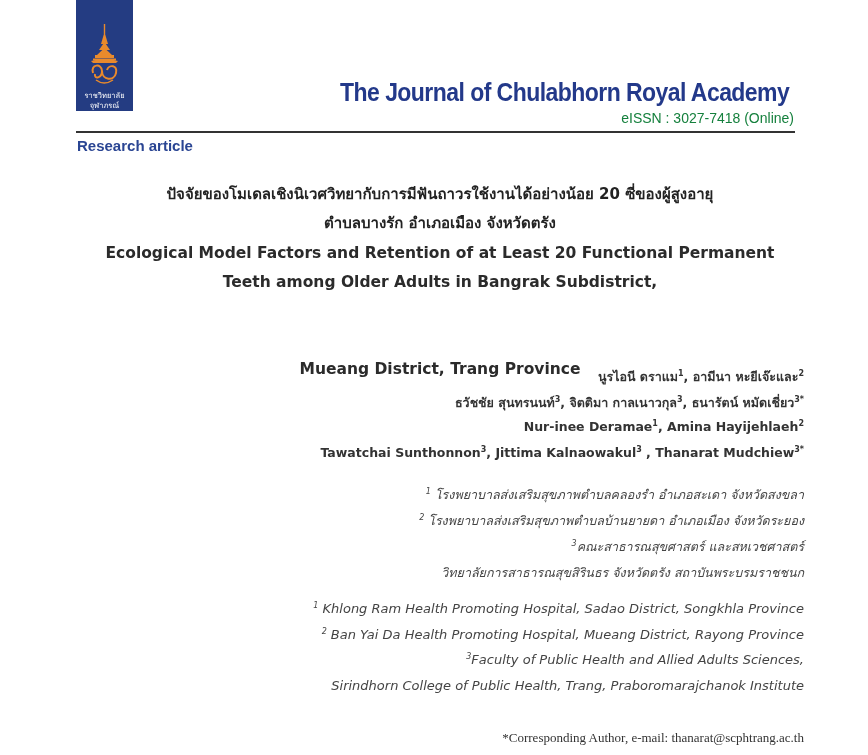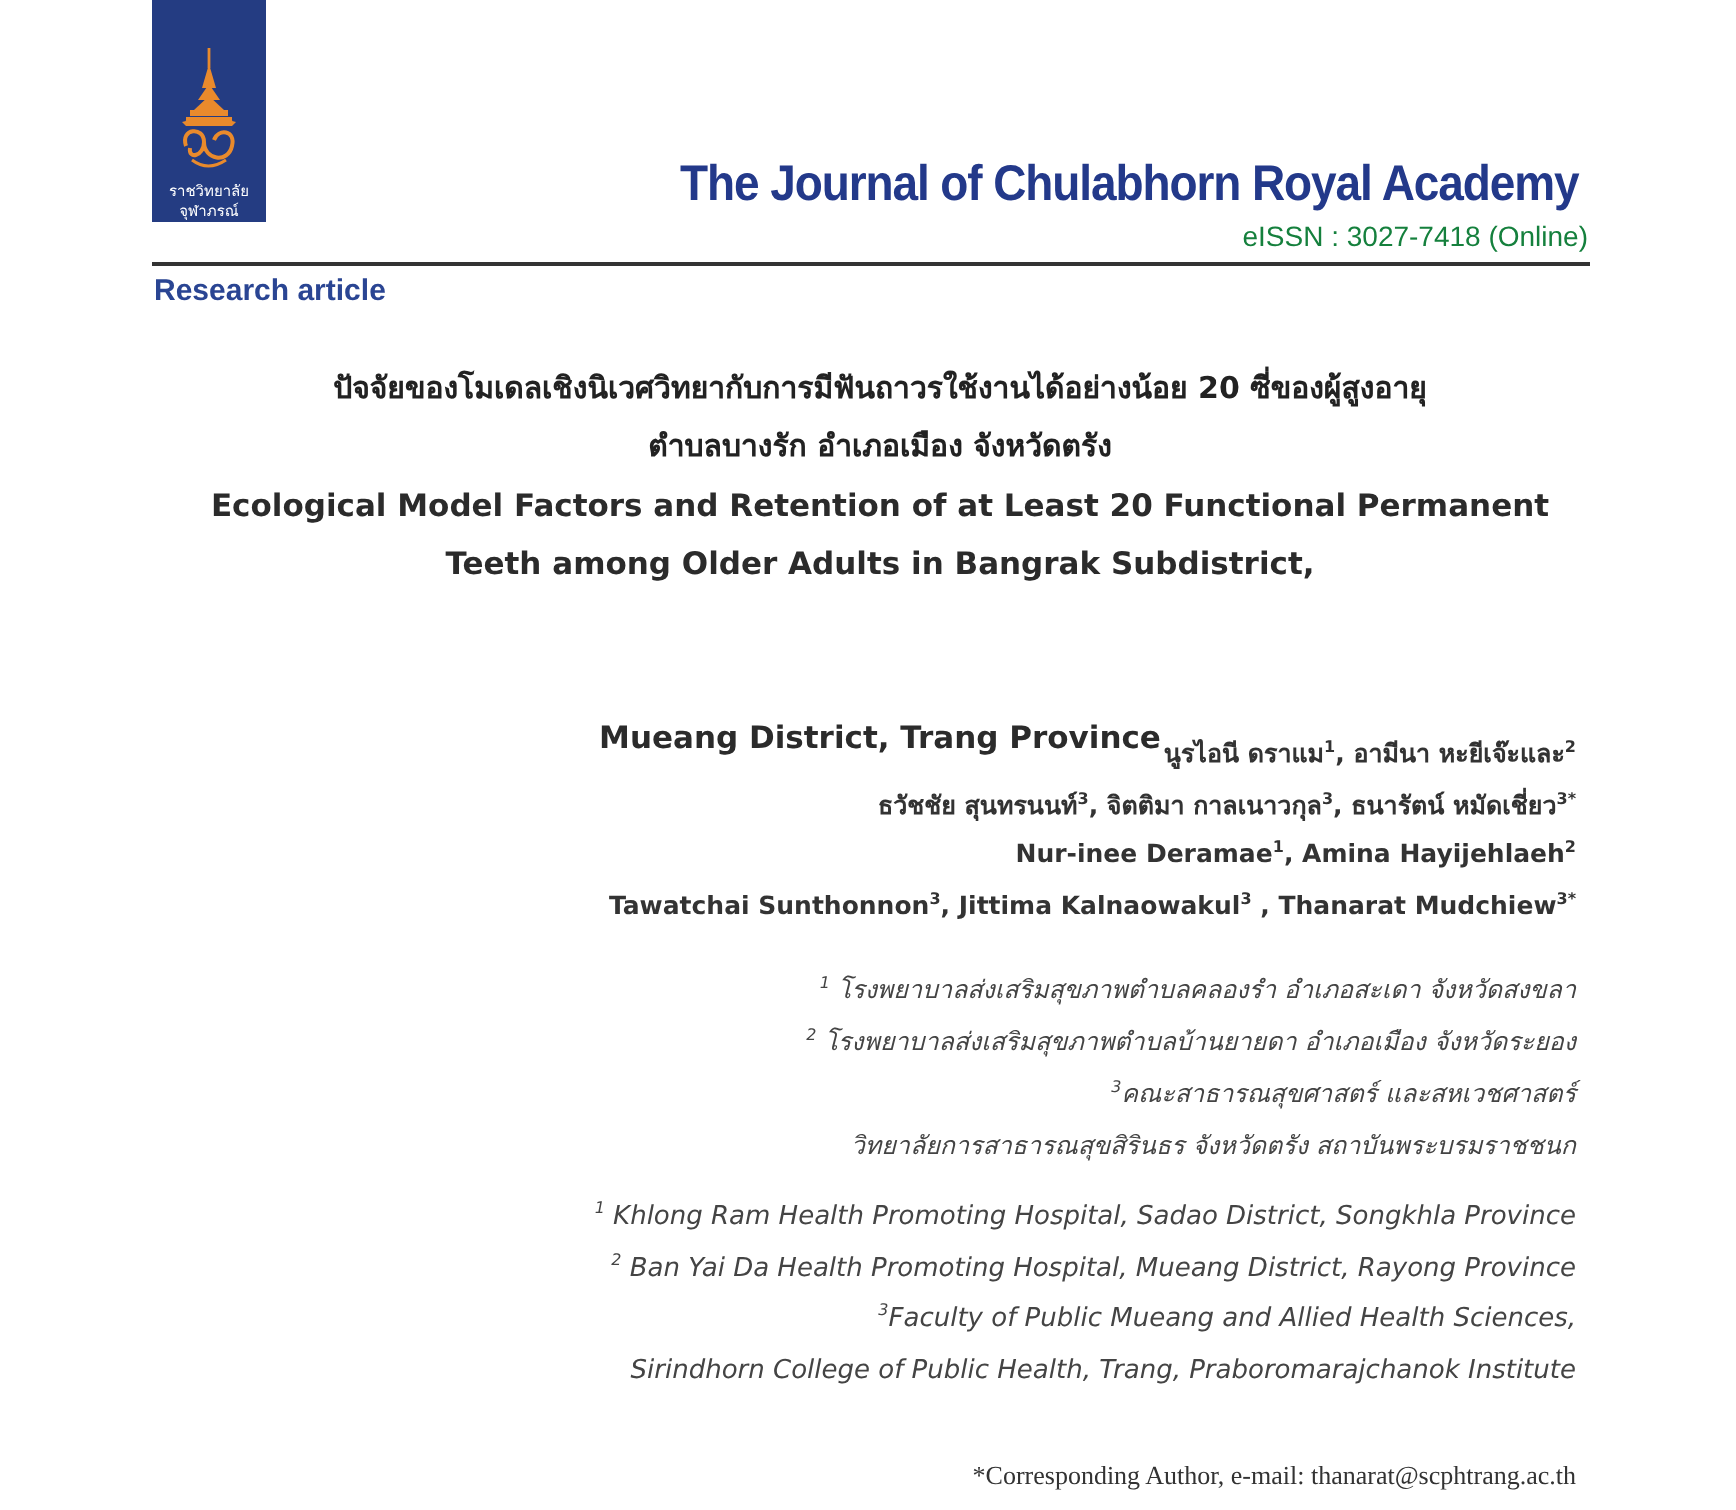--- a/index.html
+++ b/index.html
@@ -19,21 +19,21 @@
 
   .title-block { position: absolute; left: 60px; width: 760px; text-align: center; }
   .th-title { font-family: "DejaVu Sans", sans-serif; font-weight: bold; font-size: 15px; color: #222; line-height: 29px; }
   .th-title.t1 { top: 180px; }
   .th-title.t2 { top: 209px; }
   .en-title { font-family: "DejaVu Sans", sans-serif; font-weight: bold; font-size: 15.5px; color: #2b2b2b; line-height: 29px; }
   .en-title.e1 { top: 239px; }
   .en-title.e2 { top: 268px; }
   .en-title.e3 { top: 311px; margin-top: 44px; }
 
-  .right-line { position: absolute; right: 80px; white-space: nowrap; text-align: right; }
+  .right-line { position: absolute; right: 64px; white-space: nowrap; text-align: right; }
   .author { font-family: "DejaVu Sans", sans-serif; font-weight: bold; font-size: 12.5px; color: #333; }
   sup { font-size: 8px; vertical-align: super; line-height: 0; }
   .aff-th { font-family: "DejaVu Sans", sans-serif; font-style: italic; font-size: 12.5px; color: #444; }
   .aff-en { font-family: "DejaVu Sans", sans-serif; font-style: italic; font-size: 13px; color: #444; }
   .corr { font-family: Liberation Serif, serif; font-size: 13px; color: #333; }
 </style>
 </head>
 <body>
 
 <div class="logo">
@@ -92,19 +92,19 @@
   <span>วิทยาลัยการสาธารณสุขสิรินธร จังหวัดตรัง สถาบันพระบรมราชชนก</span>
 </div>
 
 <div class="right-line aff-en" style="top:601px;">
   <sup>1</sup><span> Khlong Ram Health Promoting Hospital, Sadao District, Songkhla Province</span>
 </div>
 <div class="right-line aff-en" style="top:627px;">
   <sup>2</sup><span> Ban Yai Da Health Promoting Hospital, Mueang District, Rayong Province</span>
 </div>
 <div class="right-line aff-en" style="top:652px;">
-  <sup>3</sup><span>Faculty of Public Mueang and Allied Health Sciences,</span>
+  <sup>3</sup><span>Faculty of Public Health and Allied Adults Sciences,</span>
 </div>
 <div class="right-line aff-en" style="top:678px;">
   <span>Sirindhorn College of Public Health, Trang, Praboromarajchanok Institute</span>
 </div>
 
 <div class="right-line corr" style="top:730px;">*Corresponding Author, e-mail: thanarat@scphtrang.ac.th</div>
 
 </body></html>

